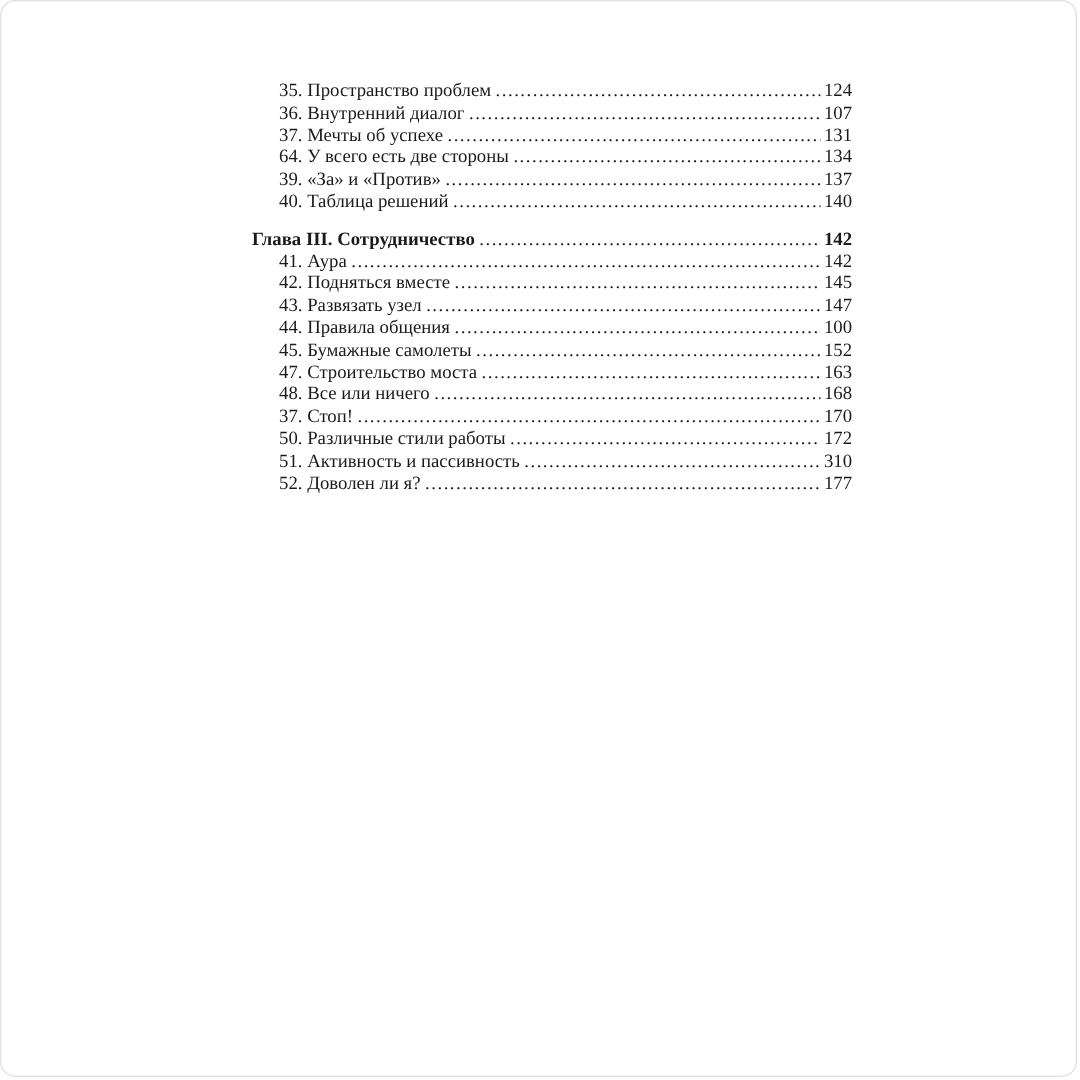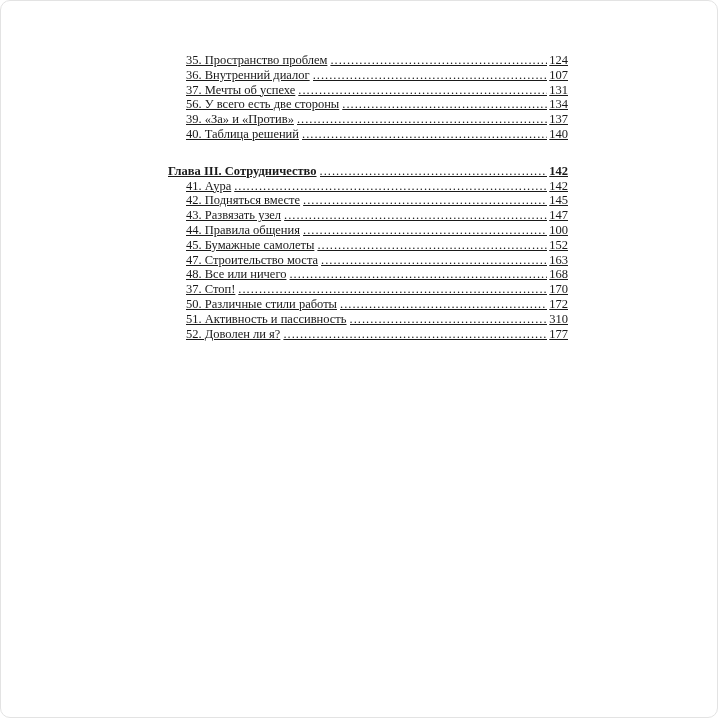--- a/index.html
+++ b/index.html
@@ -26,28 +26,27 @@
     top: 52px;
     width: 400px;
     color: #1a1a1a;
     font-size: 12.5px;
     line-height: 14.8px;
   }
   .row {
     display: flex;
     align-items: flex-end;
     white-space: nowrap;
-    text-decoration: underline;
   }
   .row.item {
     padding-left: 18px;
   }
   .row.chapter {
     font-weight: bold;
-    margin-top: 22px;
+    margin-top: 10px;
   }
   .label {
     flex: 0 0 auto;
   }
   .dots {
     flex: 1 1 auto;
     overflow: hidden;
     margin: 0 2px 0 3px;
     min-width: 10px;
   }
@@ -77,21 +76,21 @@
     <span class="label">36. Внутренний диалог</span>
     <span class="dots"></span>
     <span class="pagenum">107</span>
   </div>
       <div class="row item">
     <span class="label">37. Мечты об успехе</span>
     <span class="dots"></span>
     <span class="pagenum">131</span>
   </div>
       <div class="row item">
-    <span class="label">56. У всего есть две стороны</span>
+    <span class="label">64. У всего есть две стороны</span>
     <span class="dots"></span>
     <span class="pagenum">134</span>
   </div>
       <div class="row item">
     <span class="label">39. «За» и «Против»</span>
     <span class="dots"></span>
     <span class="pagenum">137</span>
   </div>
       <div class="row item">
     <span class="label">40. Таблица решений</span>

